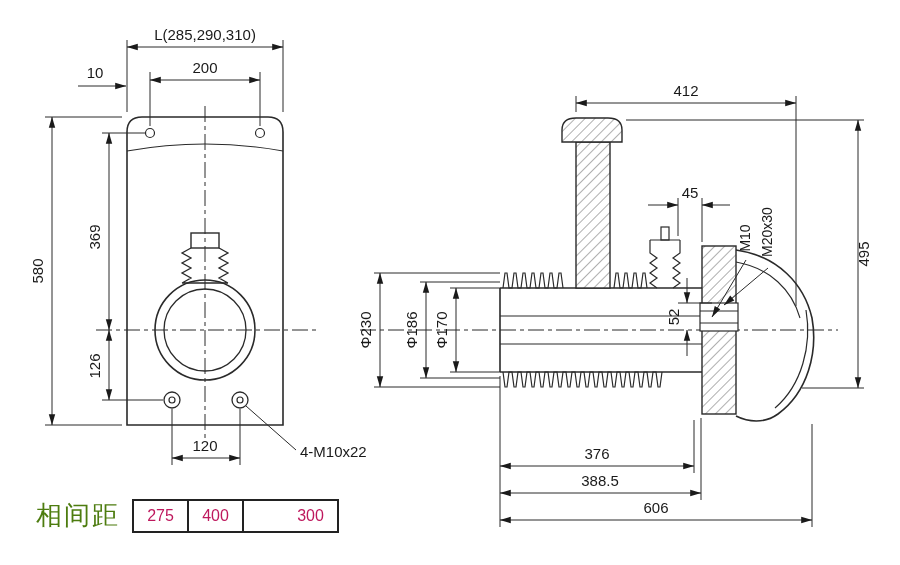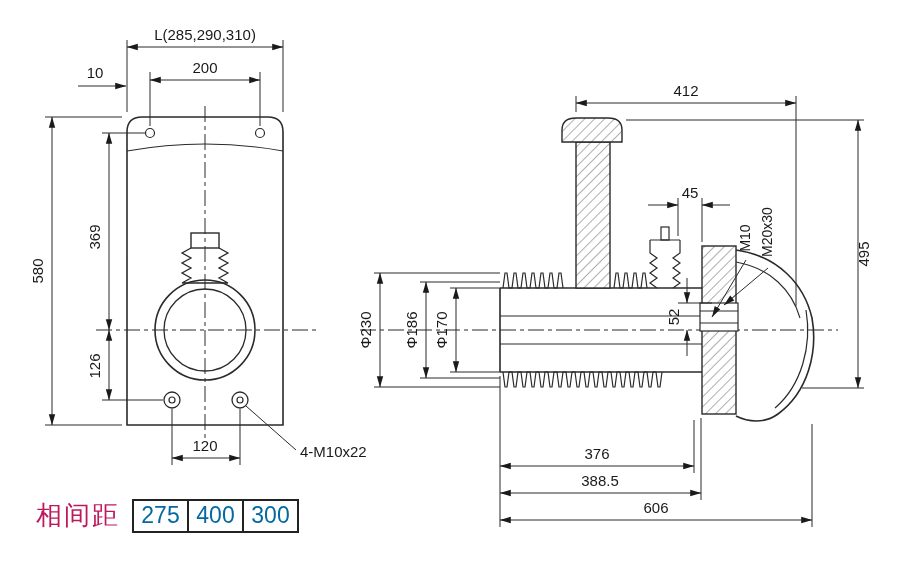--- a/index.html
+++ b/index.html
@@ -3,25 +3,25 @@
 <meta charset="utf-8">
 <style>
   html,body{margin:0;padding:0;background:#ffffff;}
   .stage{position:relative;width:900px;height:565px;background:#ffffff;overflow:hidden;
          font-family:"Liberation Sans", sans-serif;border-radius:17px;}
   svg{position:absolute;left:0;top:0;}
   svg text{font-family:"Liberation Sans", sans-serif;fill:#1a1a1a;}
   .dim-text{font-size:15px;}
   .callout-text{font-size:14px;}
   .phase-row{position:absolute;left:36px;top:498px;display:flex;align-items:center;}
-  .phase-label{font-size:26px;color:#be185d;letter-spacing:2px;margin-right:12px;}
+  .phase-label{font-size:26px;color:#4d7c0f;letter-spacing:2px;margin-right:12px;}
   .phase-table{display:flex;border:2px solid #222;}
   .phase-cell{width:53px;height:30px;display:flex;align-items:center;justify-content:center;
-              font-size:23px;color:#0369a1;border-right:2px solid #222;}
-  .phase-cell:last-child{border-right:none;}
+              font-size:16px;color:#be185d;border-right:2px solid #222;}
+  .phase-cell:last-child{border-right:none;padding-left:40px;}
 </style>
 </head>
 <body>
 
 <div class="stage">
 
 <svg width="900" height="565" viewBox="0 0 900 565">
   <defs>
     <pattern id="hatch" patternUnits="userSpaceOnUse" width="7" height="7" patternTransform="rotate(45)">
       <rect width="7" height="7" fill="#ffffff"></rect>

